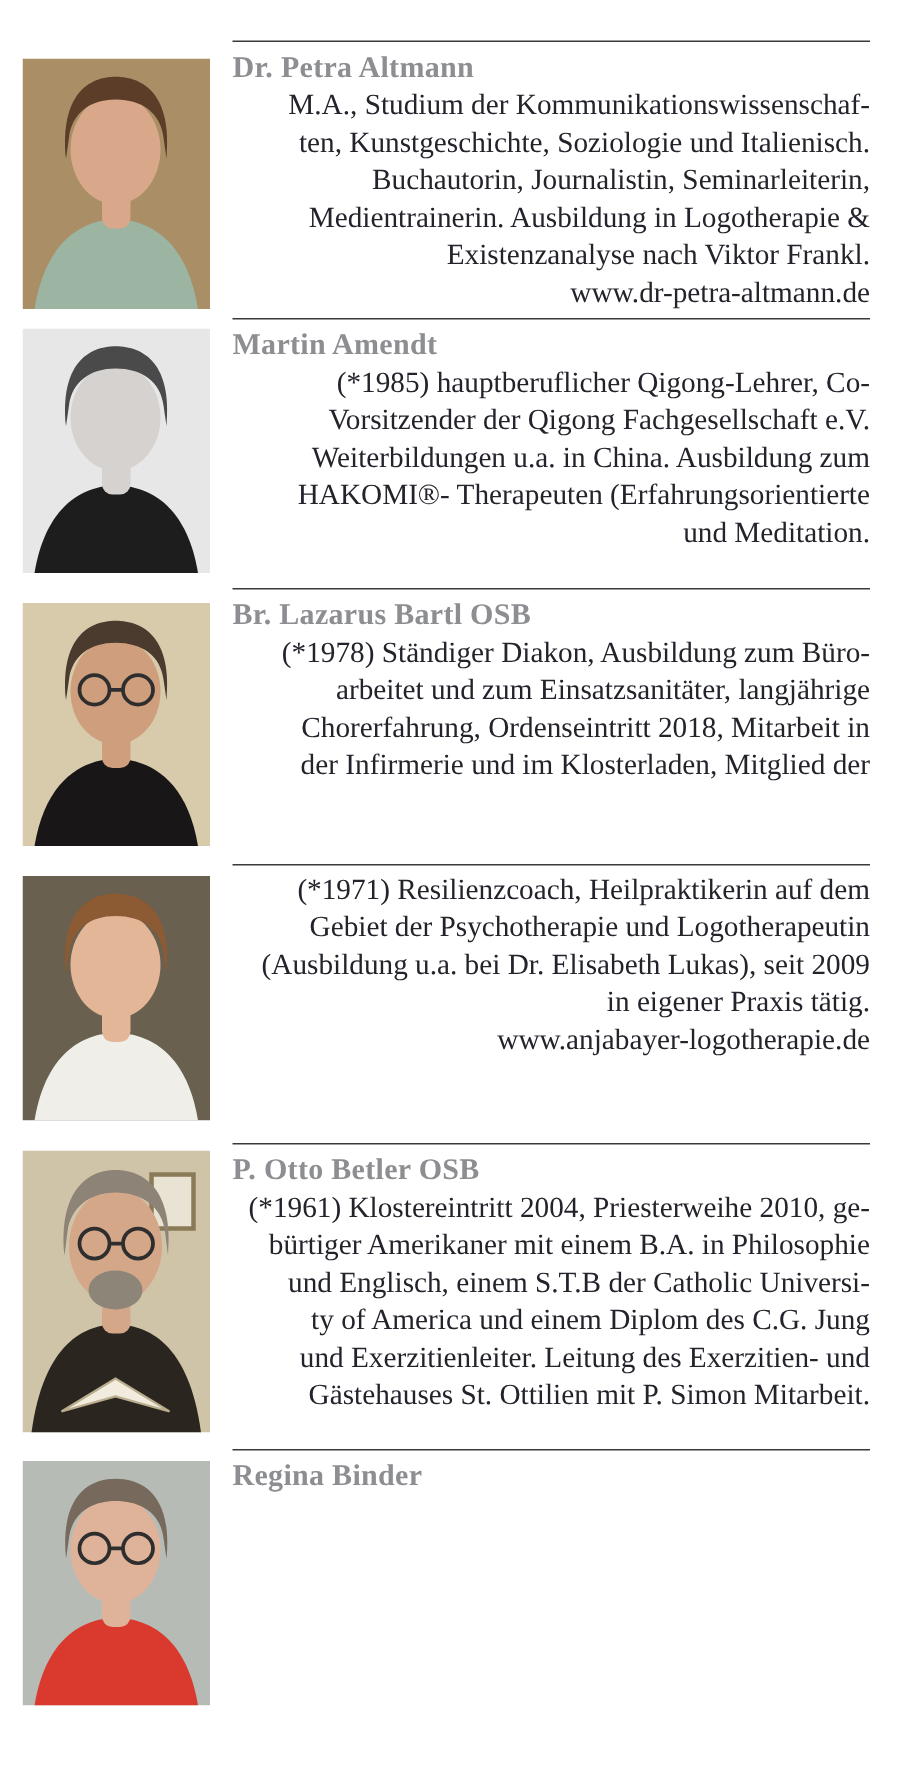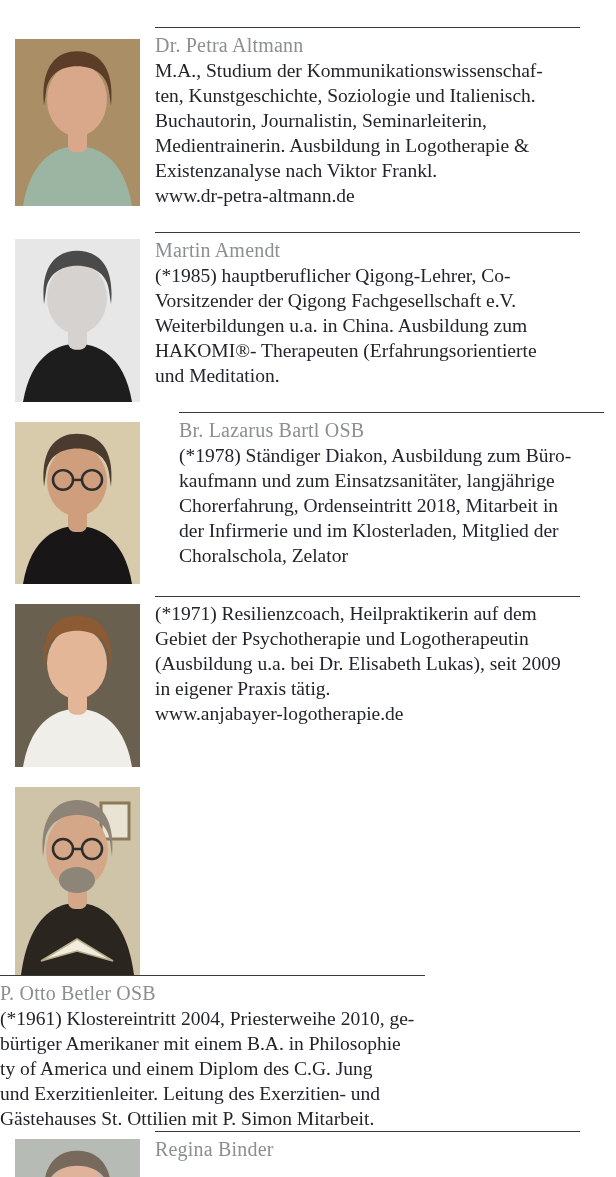--- a/index.html
+++ b/index.html
@@ -7,22 +7,22 @@
     width:616px;height:1177px;overflow:hidden;background:#ffffff;
     font-family:"Liberation Serif","DejaVu Serif",serif;
     color:#23232c;
   }
   .page{padding-top:27px;}
   .entry{display:flex;align-items:flex-start;}
   .photo-col{width:155px;flex:none;box-sizing:border-box;padding-left:15px;}
   .photo{margin:0;width:125px;display:block;}
   .photo svg{display:block;width:125px;}
   .text-col{width:425px;flex:none;border-top:1.5px solid #3a3a3a;padding-top:4px;}
-  .name{margin:0;font-weight:normal;font-size:20px;line-height:26px;color:#8d8e92;letter-spacing:.2px;}
-  .line{margin:0;font-size:19.5px;line-height:25px;white-space:nowrap;}
+  .name{margin:0;font-weight:bold;font-size:20px;line-height:26px;color:#8d8e92;letter-spacing:.2px;}
+  .line{margin:0;font-size:19.5px;line-height:25px;white-space:nowrap;text-align:right;}
   
   .photo .bg{fill:var(--p-bg);}
   .photo .hair{fill:var(--p-hair);}
   .photo .skin{fill:var(--p-skin);}
   .photo .shirt{fill:var(--p-shirt);}
   .photo .glasses,.photo .beard,.photo .book,.photo .frame{display:none;}
   .photo.f-glasses .glasses{display:block;}
   .photo.f-beard .beard{display:block;}
   .photo.f-book .book{display:block;}
   .photo.f-frame .frame{display:block;}
@@ -58,21 +58,21 @@
       <h2 class="name">Dr. Petra Altmann</h2>
       <p class="line">M.A., Studium der Kommunikationswissenschaf-</p>
       <p class="line">ten, Kunstgeschichte, Soziologie und Italienisch.</p>
       <p class="line">Buchautorin, Journalistin, Seminarleiterin,</p>
       <p class="line">Medientrainerin. Ausbildung in Logotherapie &amp;</p>
       <p class="line">Existenzanalyse nach Viktor Frankl.</p>
       <p class="line">www.dr-petra-altmann.de</p>
     </div>
   </section>
 
-  <section class="entry" style="min-height:180px;margin-top:20px;">
+  <section class="entry" style="min-height:180px;">
     <div class="photo-col">
       <figure class="photo" id="photo-1" style="margin-top: 7px; --p-bg: #e7e7e7; --p-hair: #4a4a4a; --p-skin: #d6d2cf; --p-shirt: #1d1d1d;">
         <svg viewBox="0 0 125 165" width="125" height="163" preserveAspectRatio="none">
           <rect class="bg" x="0" y="0" width="125" height="165"></rect>
           <g class="frame">
               <rect x="86" y="16" width="28" height="36" fill="#e9e3d3" stroke="#8a7a58" stroke-width="3"></rect>
             </g>
           <path class="shirt" d="M8,165 C16,116 44,106 62,106 C81,106 109,116 117,165 Z"></path>
           <rect class="skin" x="53" y="84" width="19" height="28" rx="7"></rect>
           <ellipse class="skin" cx="62" cy="60" rx="30" ry="36"></ellipse>
@@ -90,21 +90,21 @@
     <div class="text-col">
       <h2 class="name">Martin Amendt</h2>
       <p class="line">(*1985) hauptberuflicher Qigong-Lehrer, Co-</p>
       <p class="line">Vorsitzender der Qigong Fachgesellschaft e.V.</p>
       <p class="line">Weiterbildungen u.a. in China. Ausbildung zum</p>
       <p class="line">HAKOMI®- Therapeuten (Erfahrungsorientierte</p>
       <p class="line">und Meditation.</p>
     </div>
   </section>
 
-  <section class="entry" style="min-height:184px;gap:24px;">
+  <section class="entry" style="min-height:184px;">
     <div class="photo-col">
       <figure class="photo f-glasses" id="photo-2" style="margin-top: 10px; --p-bg: #d8cbab; --p-hair: #4b3a2e; --p-skin: #cf9f7d; --p-shirt: #181616;">
         <svg viewBox="0 0 125 165" width="125" height="162" preserveAspectRatio="none">
           <rect class="bg" x="0" y="0" width="125" height="165"></rect>
           <g class="frame">
               <rect x="86" y="16" width="28" height="36" fill="#e9e3d3" stroke="#8a7a58" stroke-width="3"></rect>
             </g>
           <path class="shirt" d="M8,165 C16,116 44,106 62,106 C81,106 109,116 117,165 Z"></path>
           <rect class="skin" x="53" y="84" width="19" height="28" rx="7"></rect>
           <ellipse class="skin" cx="62" cy="60" rx="30" ry="36"></ellipse>
@@ -115,24 +115,23 @@
               <circle cx="77" cy="59" r="10"></circle>
               <line x1="58" y1="59" x2="67" y2="59"></line>
           </g>
           <path class="book" d="M28,152 L62,132 L96,152 L62,143 Z" fill="#f1ecdd" stroke="#b9ad8d" stroke-width="1.5"></path>
         </svg>
       </figure>
     </div>
     <div class="text-col">
       <h2 class="name">Br. Lazarus Bartl OSB</h2>
       <p class="line">(*1978) Ständiger Diakon, Ausbildung zum Büro-</p>
-      <p class="line">kaufmann und zum Einsatzsanitäter, langjährige</p>
+      <p class="line">arbeitet und zum Einsatzsanitäter, langjährige</p>
       <p class="line">Chorerfahrung, Ordenseintritt 2018, Mitarbeit in</p>
       <p class="line">der Infirmerie und im Klosterladen, Mitglied der</p>
-      <p class="line">Choralschola, Zelator</p>
     </div>
   </section>
 
   <section class="entry" style="min-height:186px;">
     <div class="photo-col">
       <figure class="photo" id="photo-3" style="margin-top: 8px; --p-bg: #69604f; --p-hair: #8c5a33; --p-skin: #e2b697; --p-shirt: #efeee8;">
         <svg viewBox="0 0 125 165" width="125" height="163" preserveAspectRatio="none">
           <rect class="bg" x="0" y="0" width="125" height="165"></rect>
           <g class="frame">
               <rect x="86" y="16" width="28" height="36" fill="#e9e3d3" stroke="#8a7a58" stroke-width="3"></rect>
@@ -153,21 +152,21 @@
     </div>
     <div class="text-col">
       <p class="line">(*1971) Resilienzcoach, Heilpraktikerin auf dem</p>
       <p class="line">Gebiet der Psychotherapie und Logotherapeutin</p>
       <p class="line">(Ausbildung u.a. bei Dr. Elisabeth Lukas), seit 2009</p>
       <p class="line">in eigener Praxis tätig.</p>
       <p class="line">www.anjabayer-logotherapie.de</p>
     </div>
   </section>
 
-  <section class="entry" style="min-height:204px;flex-direction:column;">
+  <section class="entry" style="min-height:204px;">
     <div class="photo-col">
       <figure class="photo f-glasses f-beard f-book f-frame" id="photo-4" style="margin-top: 5px; --p-bg: #cfc4a8; --p-hair: #8d8376; --p-skin: #d5a789; --p-shirt: #2b2520;">
         <svg viewBox="0 0 125 188" width="125" height="188" preserveAspectRatio="none">
           <rect class="bg" x="0" y="0" width="125" height="188"></rect>
           <g class="frame">
               <rect x="86" y="16" width="28" height="36" fill="#e9e3d3" stroke="#8a7a58" stroke-width="3"></rect>
             </g>
           <path class="shirt" d="M6,188 C14,128 42,116 62,116 C83,116 111,128 119,188 Z"></path>
           <rect class="skin" x="53" y="92" width="19" height="30" rx="7"></rect>
           <ellipse class="skin" cx="62" cy="64" rx="31" ry="38"></ellipse>
@@ -179,20 +178,21 @@
               <line x1="58" y1="62" x2="67" y2="62"></line>
           </g>
           <path class="book" d="M26,174 L62,152 L98,174 L62,164 Z" fill="#f1ecdd" stroke="#b9ad8d" stroke-width="1.5"></path>
         </svg>
       </figure>
     </div>
     <div class="text-col">
       <h2 class="name">P. Otto Betler OSB</h2>
       <p class="line">(*1961) Klostereintritt 2004, Priesterweihe 2010, ge-</p>
       <p class="line">bürtiger Amerikaner mit einem B.A. in Philosophie</p>
+      <p class="line">und Englisch, einem S.T.B der Catholic Universi-</p>
       <p class="line">ty of America und einem Diplom des C.G. Jung</p>
       <p class="line">und Exerzitienleiter. Leitung des Exerzitien- und</p>
       <p class="line">Gästehauses St. Ottilien mit P. Simon Mitarbeit.</p>
     </div>
   </section>
 
   <section class="entry" style="min-height:210px;">
     <div class="photo-col">
       <figure class="photo f-glasses" id="photo-5" style="margin-top: 8px; --p-bg: #b7bbb5; --p-hair: #77695c; --p-skin: #dfb399; --p-shirt: #d93a2d;">
         <svg viewBox="0 0 125 165" width="125" height="163" preserveAspectRatio="none">

